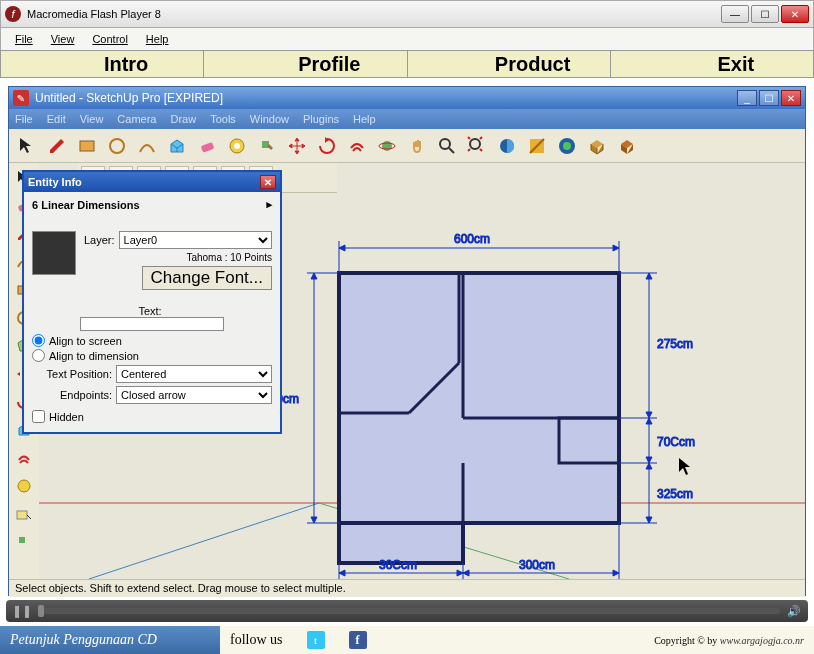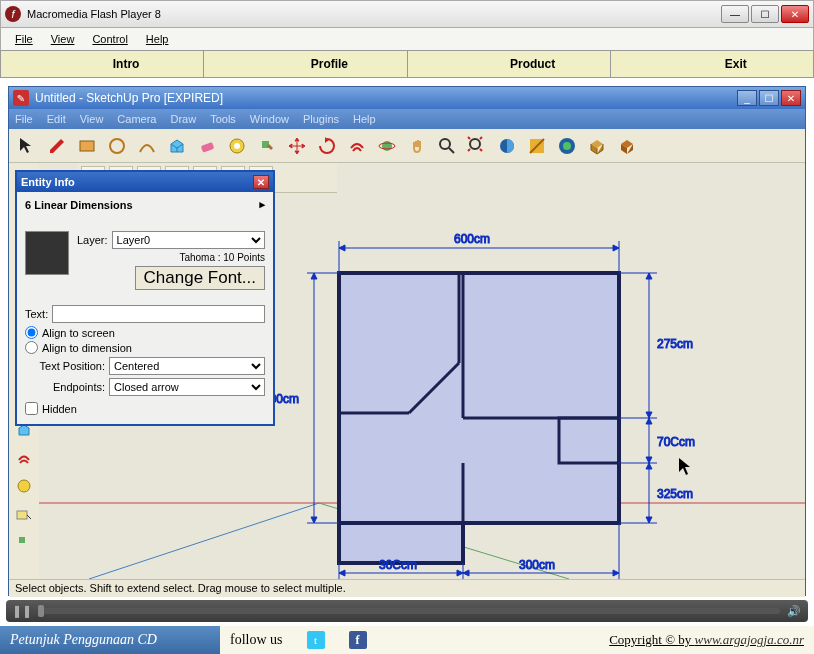--- a/index.html
+++ b/index.html
@@ -10,21 +10,21 @@
 .outer-titlebar .flash-icon { width: 16px; height: 16px; background: #8a1b1b; border-radius: 50%; display: inline-flex; align-items: center; justify-content: center; color: #fff; font-style: italic; font-size: 11px; margin-right: 6px; }
 .outer-titlebar .title { flex: 1; }
 .outer-titlebar .winbtns { display: flex; gap: 2px; }
 .outer-titlebar .winbtn { width: 28px; height: 18px; border: 1px solid #888; border-radius: 2px; background: linear-gradient(#f5f5f5, #d8d8d8); display: flex; align-items: center; justify-content: center; font-size: 10px; }
 .outer-titlebar .winbtn.close { background: linear-gradient(#e88, #c22); color: #fff; border-color: #a00; }
 
 .outer-menubar { height: 22px; background: #f5f5f2; border-left: 1px solid #aaa; border-right: 1px solid #aaa; display: flex; align-items: center; padding: 0 6px; gap: 2px; }
 .outer-menubar .mi { padding: 2px 8px; text-decoration: underline; }
 
 .top-nav { height: 28px; background: #f0efc6; border: 1px solid #999; display: flex; }
-.top-nav .nav-item { flex: 1; display: flex; align-items: center; justify-content: center; font-family: Arial Black, Arial, sans-serif; font-size: 12px; font-weight: 900; border-right: 1px solid #999; padding-left: 48px; }
+.top-nav .nav-item { flex: 1; display: flex; align-items: center; justify-content: center; font-family: Arial Black, Arial, sans-serif; font-size: 20px; font-weight: 900; border-right: 1px solid #999; padding-left: 48px; }
 .top-nav .nav-item:last-child { border-right: none; }
 
 
 .sketchup-window { position: absolute; left: 8px; top: 86px; width: 798px; height: 510px; border: 1px solid #365f9c; background: #f0f0ec; }
 .su-titlebar { height: 22px; background: linear-gradient(#7aa7e0, #3b72c4); display: flex; align-items: center; padding: 0 4px; color: #fff; font-size: 12px; }
 .su-titlebar .su-logo { width: 16px; height: 16px; background: #c93030; border-radius: 2px; margin-right: 6px; display:flex;align-items:center;justify-content:center;font-size:10px; }
 .su-titlebar .title { flex: 1; }
 .su-titlebar .winbtns { display: flex; gap: 2px; }
 .su-titlebar .wb { width: 20px; height: 16px; background: linear-gradient(#9bbde8,#6a93d0); border: 1px solid #2a5090; color:#fff; display:flex; align-items:center; justify-content:center; font-size:10px; }
 .su-titlebar .wb.close { background: linear-gradient(#e97070,#c93030); border-color:#8a1a1a; }
@@ -41,21 +41,21 @@
 
 .canvas-area { flex: 1; background: #e8e6d8; position: relative; overflow: hidden; }
 .canvas-area svg { position: absolute; top:0; left:0; }
 
 .dims-toolbar { position:absolute; left: 38px; top: 0; height: 30px; display:flex; align-items:center; gap:4px; padding:2px 4px; background: #ece9d8; border-bottom:1px solid #c0c0a8; width: 260px; z-index:5;}
 .dims-toolbar .dt { width:24px; height:24px; border:1px solid #c0c0a8; background:#f5f3ea; display:flex; align-items:center; justify-content:center;}
 
 .statusbar { height: 18px; background: #ece9d8; border-top: 1px solid #c0c0b0; padding: 2px 6px; font-size: 11px; }
 
 
-.entity-box { position: absolute; left: 15px; top: 170px; width: 260px; background: #f0f0ee; border: 2px solid #1a4fb0; z-index: 10; font-size: 11px; }
+.entity-box { position: absolute; left: 22px; top: 170px; width: 260px; background: #f0f0ee; border: 2px solid #1a4fb0; z-index: 10; font-size: 11px; }
 .entity-tb { height: 20px; background: linear-gradient(#3b72c8,#1a4fb0); color: #fff; display: flex; align-items: center; padding: 0 4px; font-weight: bold; }
 .entity-tb .etitle { flex:1; }
 .entity-tb .ex { width:16px; height:14px; background: linear-gradient(#e77,#c33); color:#fff; display:flex;align-items:center;justify-content:center;font-size:10px; border:1px solid #822;}
 .entity-body { padding: 6px 8px; }
 .entity-body .eheadline { font-weight: bold; margin-bottom: 20px; display:flex; justify-content:space-between; align-items:center; }
 .entity-body .swatch { width: 44px; height: 44px; background: #333; float: left; margin-right: 8px; border:1px solid #888;}
 .entity-body .row { display: flex; align-items: center; margin: 3px 0; clear: none; }
 .entity-body label { margin-right: 4px; }
 .entity-body select, .entity-body input[type=text] { flex:1; font-size:11px; height:18px; border:1px solid #888; background:#fff; }
 .entity-body .btn { font-size:17px; padding:1px 8px; border:1px solid #888; background:#ece9d8; }
@@ -68,21 +68,21 @@
 .media-bar .track { flex:1; height:6px; background:#555; border-radius:3px; position:relative; }
 .media-bar .track .knob { position:absolute; left:0; top:-3px; width:6px; height:12px; background:#888; border-radius:2px;}
 .media-bar .vol { width:16px;height:16px;color:#aaa;display:flex;align-items:center;justify-content:center;}
 
 
 .footer { position:absolute; left:0; top:626px; width:814px; height:28px; display:flex; align-items:center; background:#f8f6e8; }
 .footer .cd { background: linear-gradient(#5a8cc4,#3a6aa4); height:100%; flex:0 0 220px; color:#fff; font-family: Georgia, serif; font-style:italic; font-size:14px; display:flex; align-items:center; padding:0 10px;}
 .footer .follow { flex:0 0 200px; font-family: 'Comic Sans MS', cursive; font-size:14px; display:flex; align-items:center; gap:24px; padding:0 10px;}
 .footer .follow .tw { width:18px;height:18px;background:#33c6f4;color:#fff;display:flex;align-items:center;justify-content:center;font-size:11px;border-radius:2px;}
 .footer .follow .fb { width:18px;height:18px;background:#3b5998;color:#fff;display:flex;align-items:center;justify-content:center;font-size:12px;border-radius:2px;font-weight:bold;}
-.footer .copy { flex:1; font-family:'Comic Sans MS', cursive; font-size:13px; text-align:right; padding:0 10px;text-decoration:underline;}
+.footer .copy { flex:1; font-family:'Comic Sans MS', cursive; font-size:10px; text-align:right; padding:0 10px;}
 .footer .copy a { font-style:italic; color:#333; text-decoration:none;}
 </style>
 </head>
 <body>
 
 <div class="outer-titlebar">
   <span class="flash-icon">f</span>
   <span class="title">Macromedia Flash Player 8</span>
   <div class="winbtns">
     <div class="winbtn">—</div>
@@ -421,21 +421,21 @@
       <label>Layer:</label>
       <select><option>Layer0</option></select>
     </div>
     <div class="row" style="justify-content:flex-end; gap:6px;">
       <span style="font-size:10px;">Tahoma : 10 Points</span>
     </div>
     <div class="row" style="justify-content:flex-end;">
       <button class="btn">Change Font...</button>
     </div>
     <div class="sep"></div>
-    <div class="row" style="clear:both; margin-top:8px;">
+    <div class="row" style="clear:both; margin-top:8px;flex-direction:column;">
       <label>Text:</label>
       <input type="text" value="" style="">
     </div>
     <div class="radio-row">
       <input type="radio" name="align" checked="" style="">
       <label style="margin-left:4px;">Align to screen</label>
     </div>
     <div class="radio-row">
       <input type="radio" name="align" style="">
       <label style="margin-left:4px;">Align to dimension</label>

